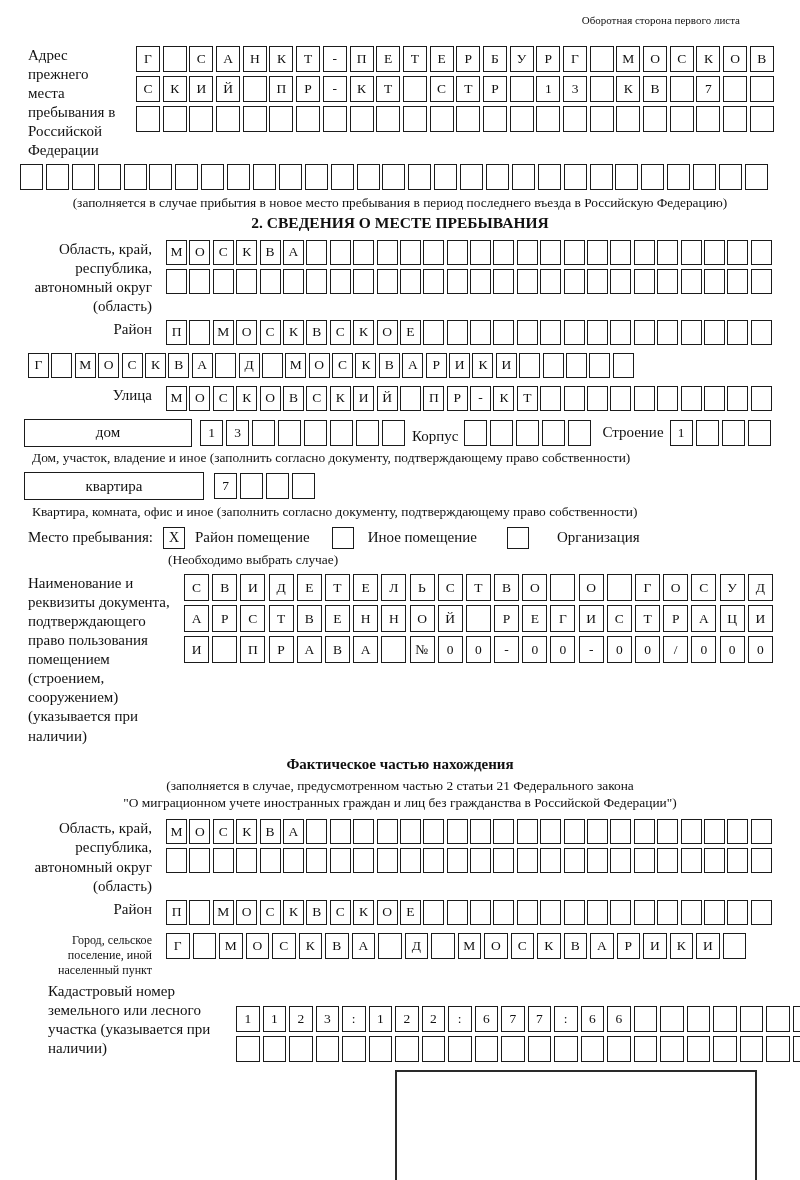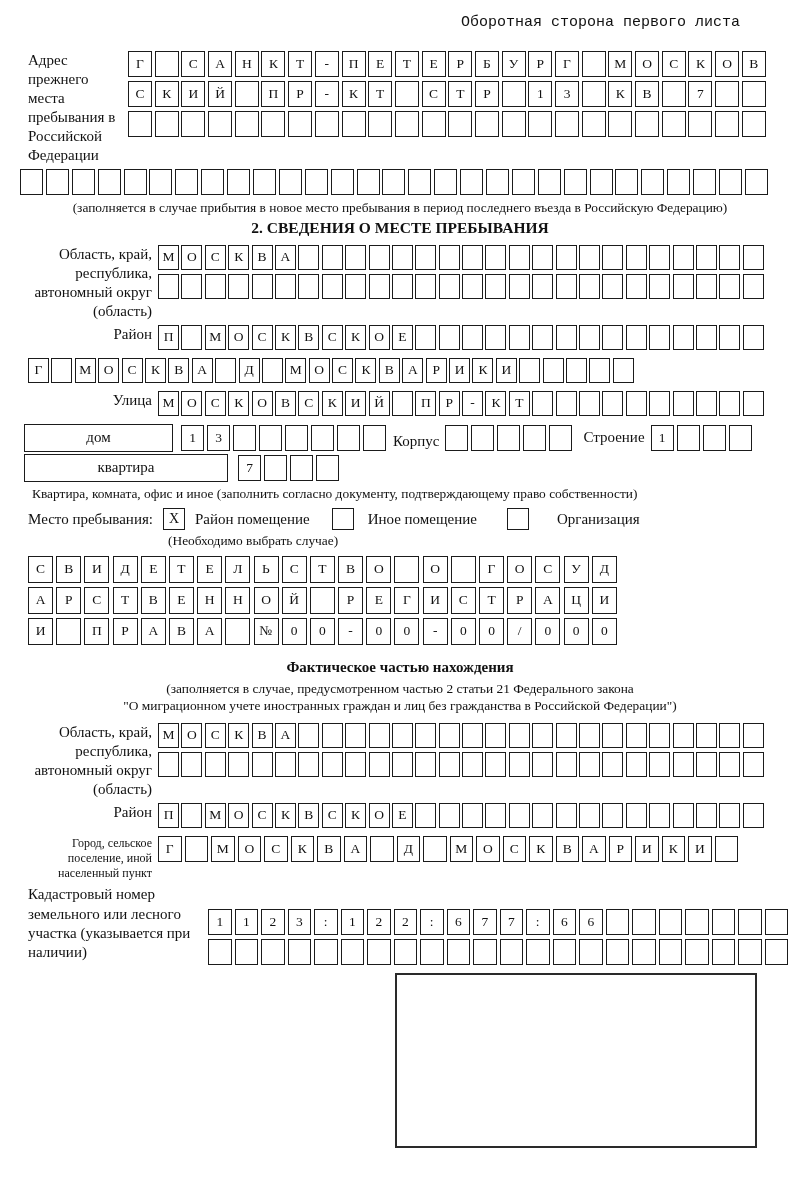--- a/index.html
+++ b/index.html
@@ -2,40 +2,40 @@
 <html><head>
 <meta charset="utf-8">
 <style>
   html,body{margin:0;padding:0;}
   body{
     width:800px;height:1180px;background:#ffffff;color:#111;
     font-family:"Liberation Serif","DejaVu Serif",serif;
     font-size:15px;overflow:hidden;position:relative;
   }
   .page{padding:14px 28px 0 28px;box-sizing:border-box;}
-  .hdr{ text-align:right; padding-right:32px; font-size:15px; margin-bottom:20px;font-family:Liberation Mono, monospace;}
+  .hdr{ text-align:right; padding-right:32px; font-size:11px; margin-bottom:20px;}
   
   .cellrow{display:flex;align-items:flex-start;}
   .cell{
     display:inline-flex;align-items:center;justify-content:center;
     box-sizing:border-box;border:1.6px solid #1b1b1b;background:#fff;
     width:var(--cw,21px);height:var(--ch,25px);margin-right:var(--cg,2.5px);
     font-size:13.5px;flex:0 0 auto;
   }
   .p24{--cw:24px;--ch:26px;--cg:2.7px;}
   .p29{--cw:23px;--ch:26px;--cg:2.9px;}
   .p26{--cw:21px;--ch:25px;--cg:2.4px;}
   .p21{--cw:25px;--ch:27px;--cg:3.2px;}
   .p22{--cw:23.5px;--ch:26px;--cg:3px;}
   .ph {--cw:23px;--ch:26px;--cg:3px;}
-  .grid{display:grid;column-gap:0;margin-bottom:4px;}
+  .grid{display:grid;column-gap:0;margin-bottom:4px;gap:8px;}
   .g-prev{grid-template-columns:100px 1fr;}
   .g-sec{grid-template-columns:130px 1fr;text-align:right;}
   .g-doc{grid-template-columns:148px 1fr;}
-  .g-cad{grid-template-columns:180px 1fr;}
+  .g-cad{grid-template-columns:180px 1fr;margin-left:20px;}
   .lbl{font-size:15px;line-height:1.27;padding-right:6px;}
   .rowgap{margin-bottom:4px;}
   .note{font-size:13.4px;line-height:1.3;}
   .center{text-align:center;}
   .sect-title{font-weight:bold;text-align:center;font-size:15.5px;margin:2px 0 8px 0;}
   .sub-title{font-weight:bold;text-align:center;font-size:15px;margin:10px 0 4px 0;}
   .boxlabel{
     box-sizing:border-box;border:1.7px solid #1b1b1b;height:28px;
     display:inline-flex;align-items:center;justify-content:center;
     font-size:15px;flex:0 0 auto;
@@ -329,21 +329,21 @@
         <span class="cell"></span>
         <span class="cell"></span>
         <span class="cell"></span>
         <span class="cell"></span>
         <span class="cell"></span>
         <span class="cell"></span>
       </div>
   </div>
 
   <div class="hrow">
-    <span class="boxlabel" style="width:149px;margin-left:-4px;margin-right:8px;">дом</span>
+    <span class="boxlabel" style="width:168px;margin-left:-4px;margin-right:8px;">дом</span>
     <span class="cellrow ph">
         <span class="cell">1</span>
         <span class="cell">3</span>
         <span class="cell"></span>
         <span class="cell"></span>
         <span class="cell"></span>
         <span class="cell"></span>
         <span class="cell"></span>
         <span class="cell"></span>
       </span>
@@ -356,23 +356,24 @@
         <span class="cell"></span>
       </span>
     <span class="inline-lbl" style="margin:0 6px 0 8px;">Строение</span>
     <span class="cellrow ph">
         <span class="cell">1</span>
         <span class="cell"></span>
         <span class="cell"></span>
         <span class="cell"></span>
       </span>
   </div>
+  <div class="note" style="margin:2px 0 6px 4px;">Дом, участок, владение и иное (заполнить согласно документу, подтверждающему право собственности)</div>
 
   <div class="hrow">
-    <span class="boxlabel" style="width:204px;margin-left:-4px;margin-right:10px;">квартира</span>
+    <span class="boxlabel" style="width:180px;margin-left:-4px;margin-right:10px;">квартира</span>
     <span class="cellrow ph">
         <span class="cell">7</span>
         <span class="cell"></span>
         <span class="cell"></span>
         <span class="cell"></span>
       </span>
   </div>
   <div class="note" style="margin:3px 0 6px 4px;">Квартира, комната, офис и иное (заполнить согласно документу, подтверждающему право собственности)</div>
 
   <div class="placerow">
@@ -380,20 +381,21 @@
     <span class="chk" style="margin:0 10px 0 10px;">X</span>
     <span class="inline-lbl">Район помещение</span>
     <span class="chk" style="margin:0 14px 0 22px;"></span>
     <span class="inline-lbl">Иное помещение</span>
     <span class="chk" style="margin:0 28px 0 30px;"></span>
     <span class="inline-lbl">Организация</span>
   </div>
   <div class="note" style="margin:2px 0 6px 140px;">(Необходимо выбрать случае)</div>
 
   <div class="grid g-doc">
+    <div class="lbl">Наименование и реквизиты документа, подтверждающего право пользования помещением (строением, сооружением) (указывается при наличии)</div>
     <div>
       <div class="cellrow p21 rowgap">
           <span class="cell">С</span>
           <span class="cell">В</span>
           <span class="cell">И</span>
           <span class="cell">Д</span>
           <span class="cell">Е</span>
           <span class="cell">Т</span>
           <span class="cell">Е</span>
           <span class="cell">Л</span>

